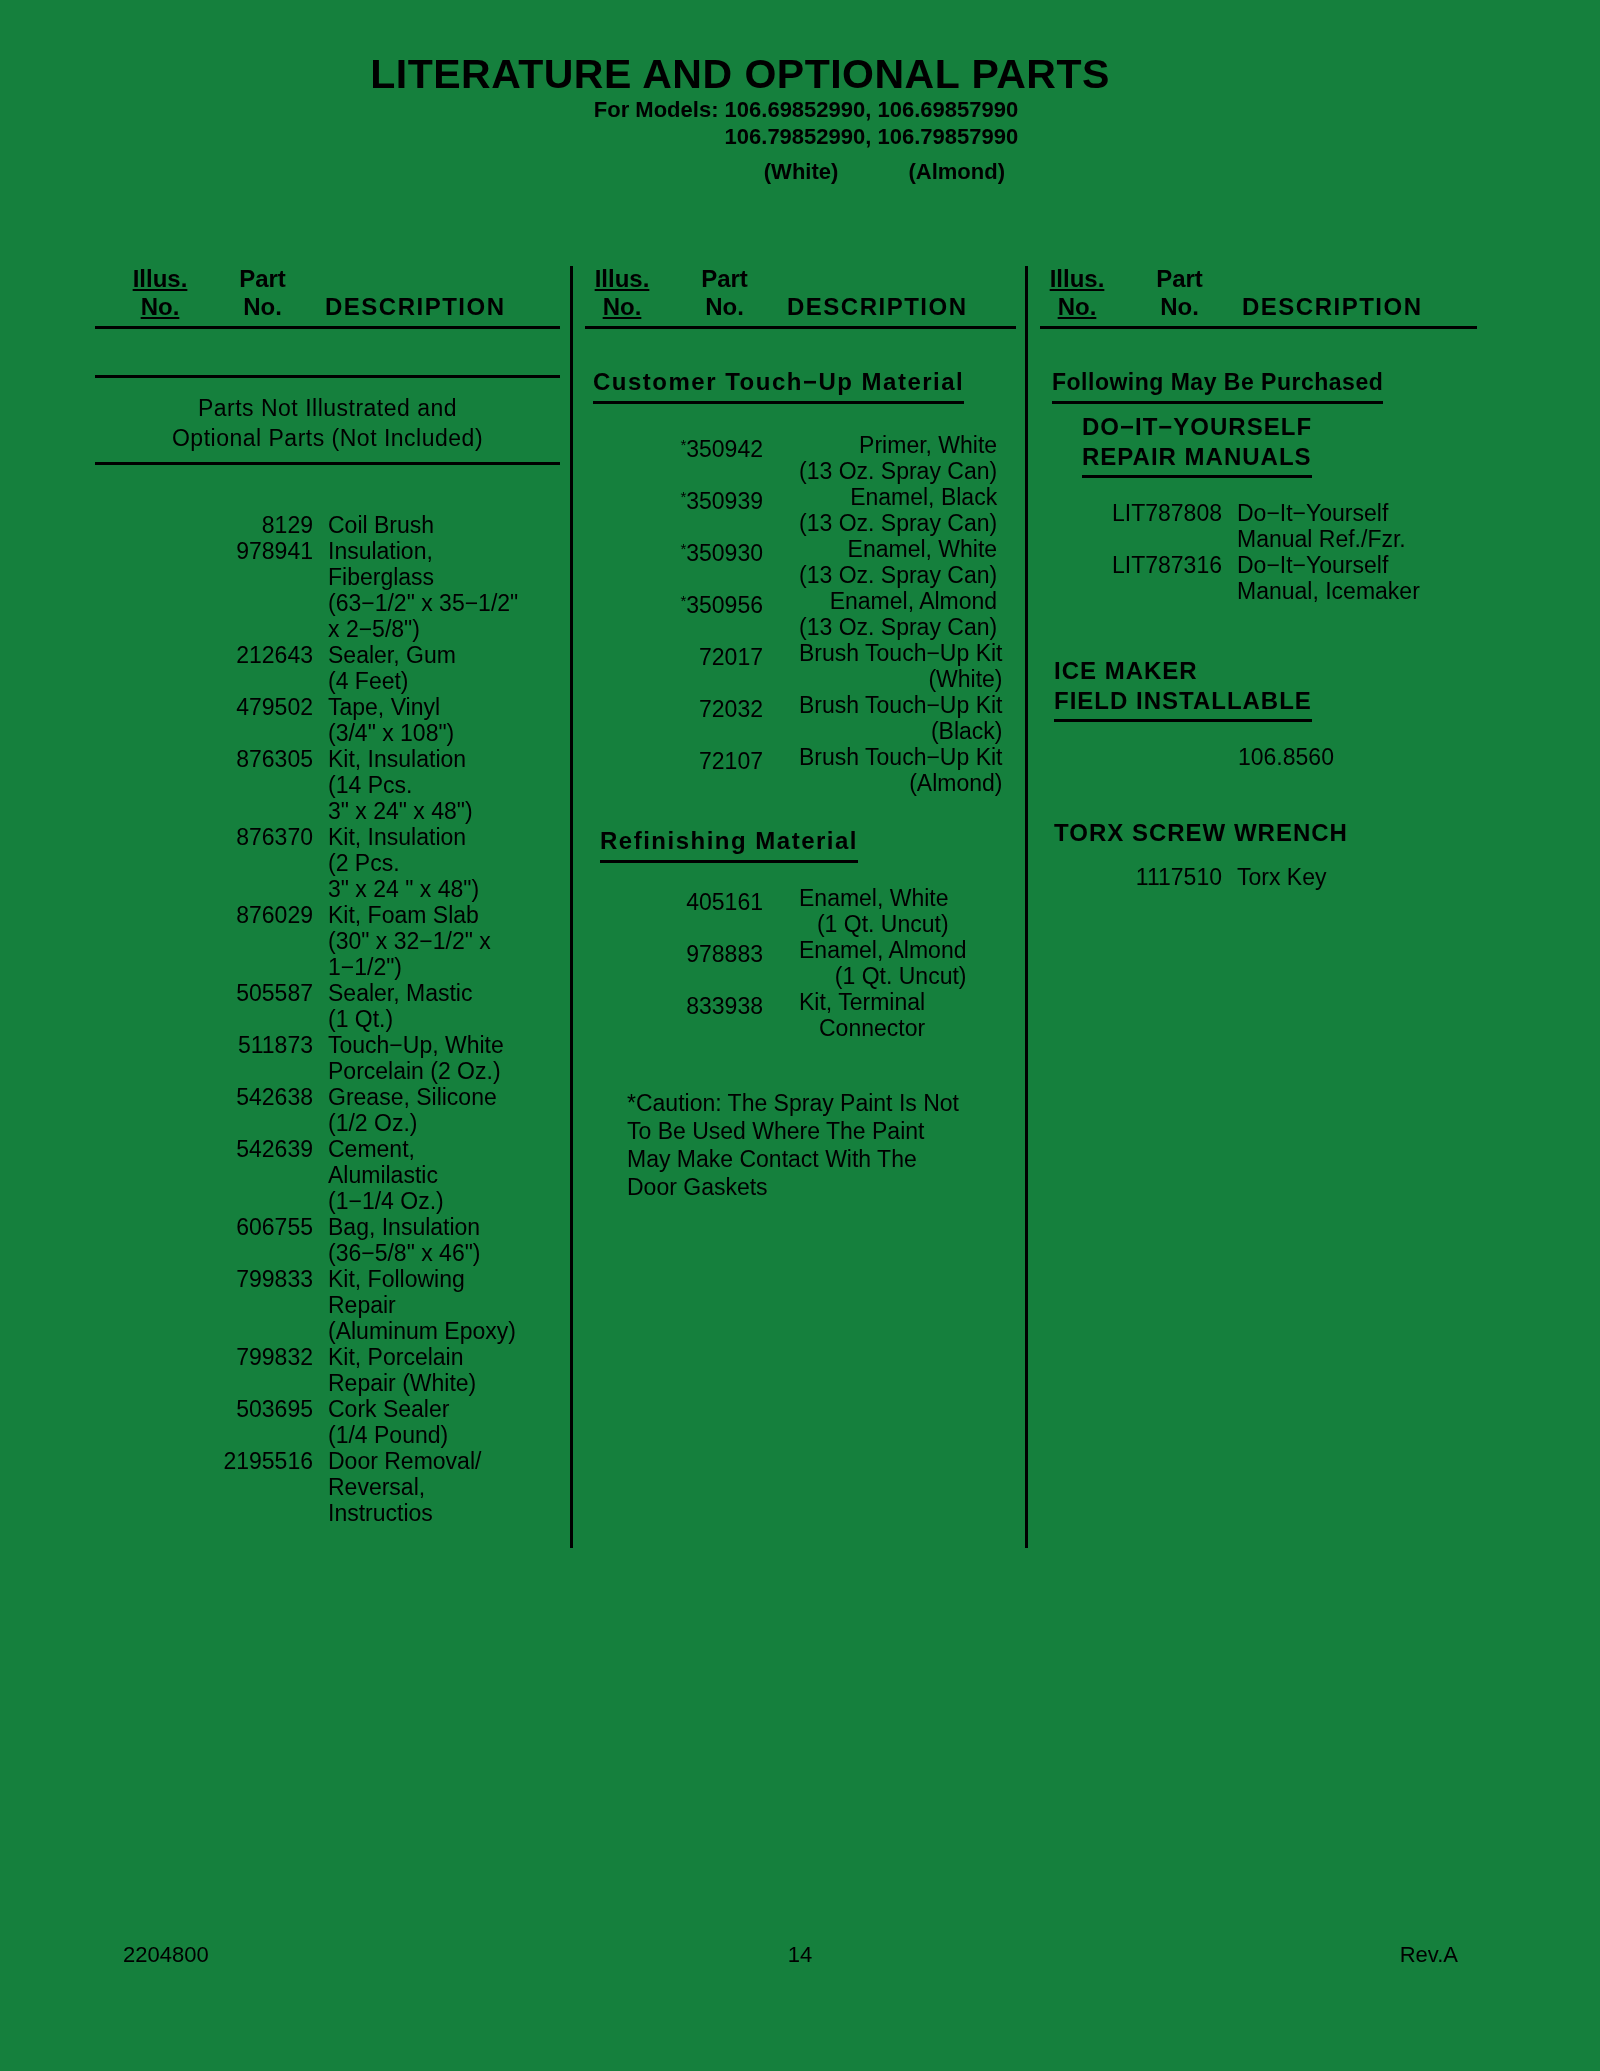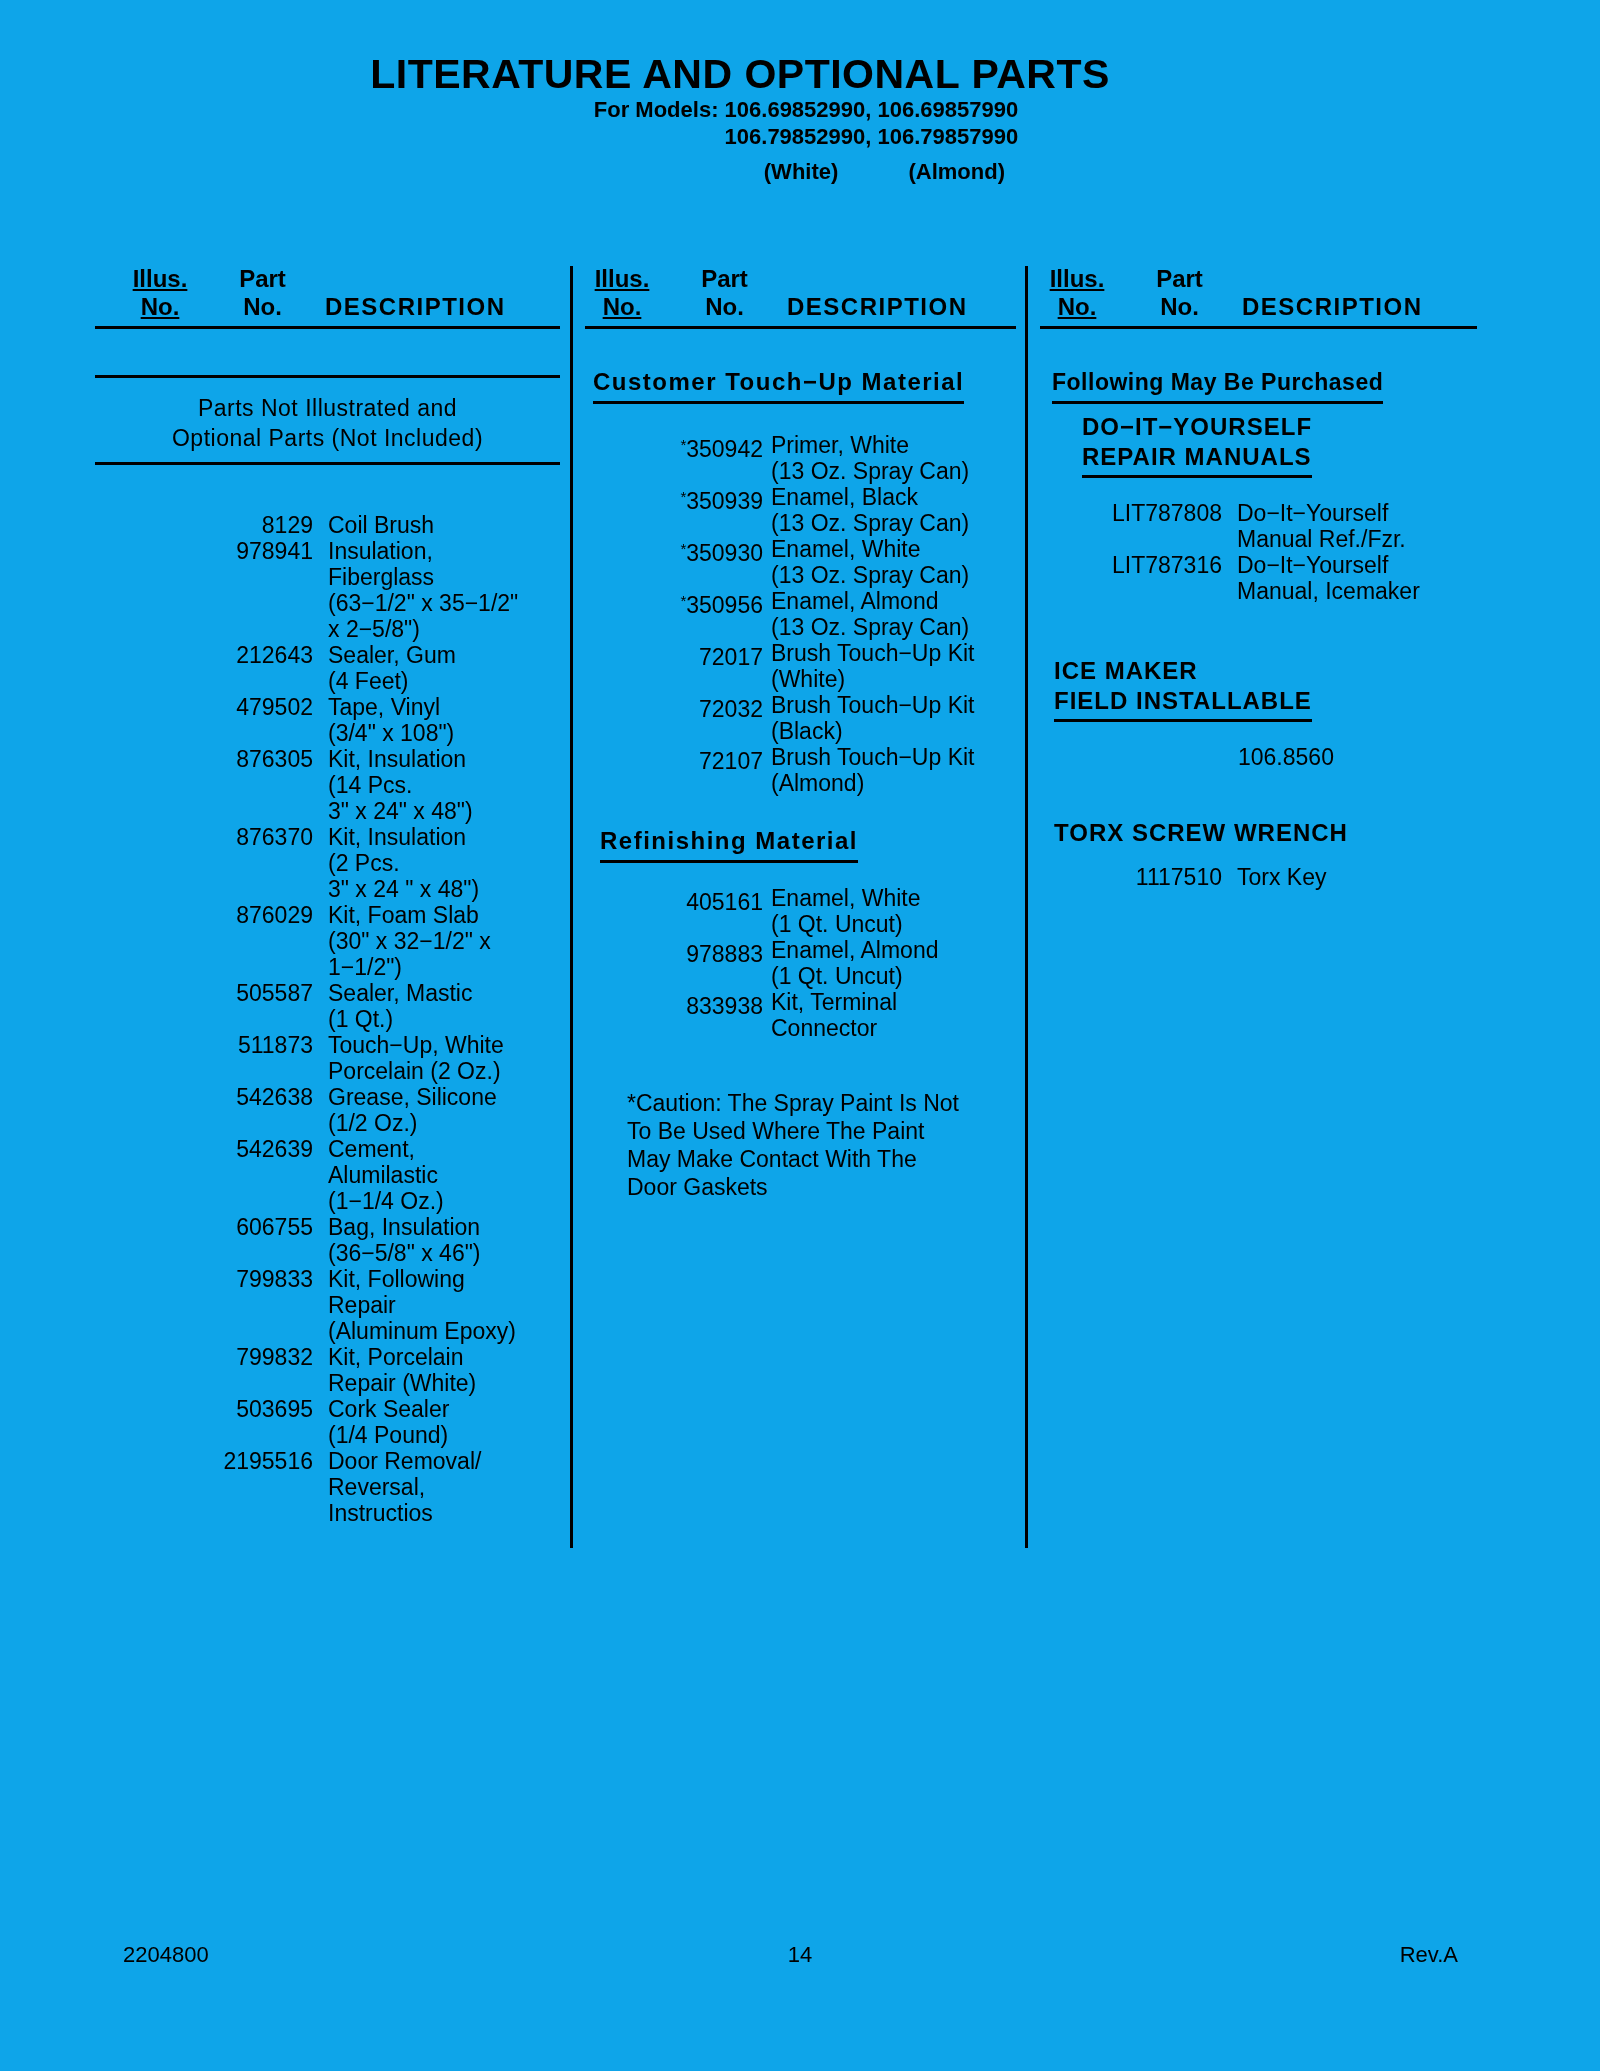--- a/index.html
+++ b/index.html
@@ -1,19 +1,19 @@
 <!DOCTYPE html>
 <html><head>
 <meta charset="utf-8">
 <style>
   * { margin:0; padding:0; box-sizing:border-box; }
   html,body { background:#e8e8e8; }
   .page {
     position:relative; width:1600px; height:2071px; margin:0 auto;
-    background:#0ea5e9; color:#000;
+    background:#15803d; color:#000;
     font-family:"Liberation Sans", sans-serif;
     font-size:23px; line-height:26px;
   }
 
   
   .page-header { position:absolute; top:52px; left:0; width:100%; text-align:center; }
   .title { font-weight:bold; font-size:41px; line-height:44px; position:relative; left:-60px; letter-spacing:0.5px; }
   .models-block { display:inline-block; text-align:right; font-weight:bold; font-size:22px; line-height:27px; position:relative; left:6px; }
   .finishes { text-align:left; margin-top:8px; }
   .finishes .f1 { margin-left:170px; }
@@ -53,21 +53,21 @@
 
   
   .rows { }
   .col1 .rows { margin-top:47px; }
   .row { display:flex; align-items:flex-start; }
   .row .pn { flex:none; text-align:right; white-space:pre; }
   .row .desc { white-space:pre; }
   .col1 .row .pn { width:218px; }
   .col1 .row .desc { margin-left:15px; }
   .col2 .row .pn { width:178px; }
-  .col2 .row .desc { margin-left:8px; }
+  .col2 .row .desc { margin-left:36px;text-align:right; }
   .col3 .row .pn { width:182px; }
   .col3 .row .desc { margin-left:15px; }
   .star { font-size:15px; vertical-align:7px; }
 
   
   .sec-wrap { }
   .sec-heading {
     display:inline-block; font-weight:bold; font-size:24px; line-height:30px;
     letter-spacing:1.5px; border-bottom:3px solid #000; padding-bottom:4px;
   }

